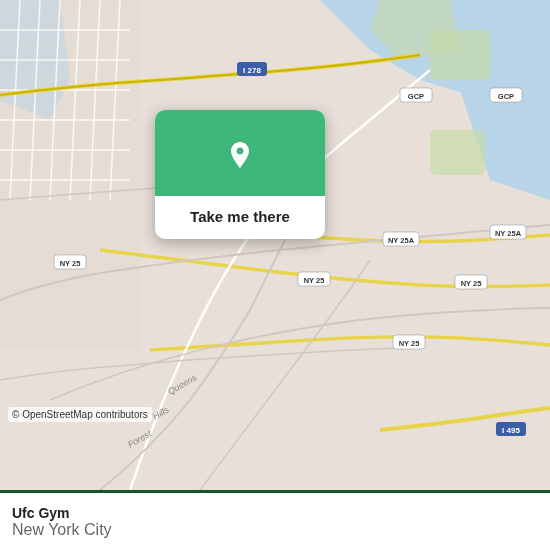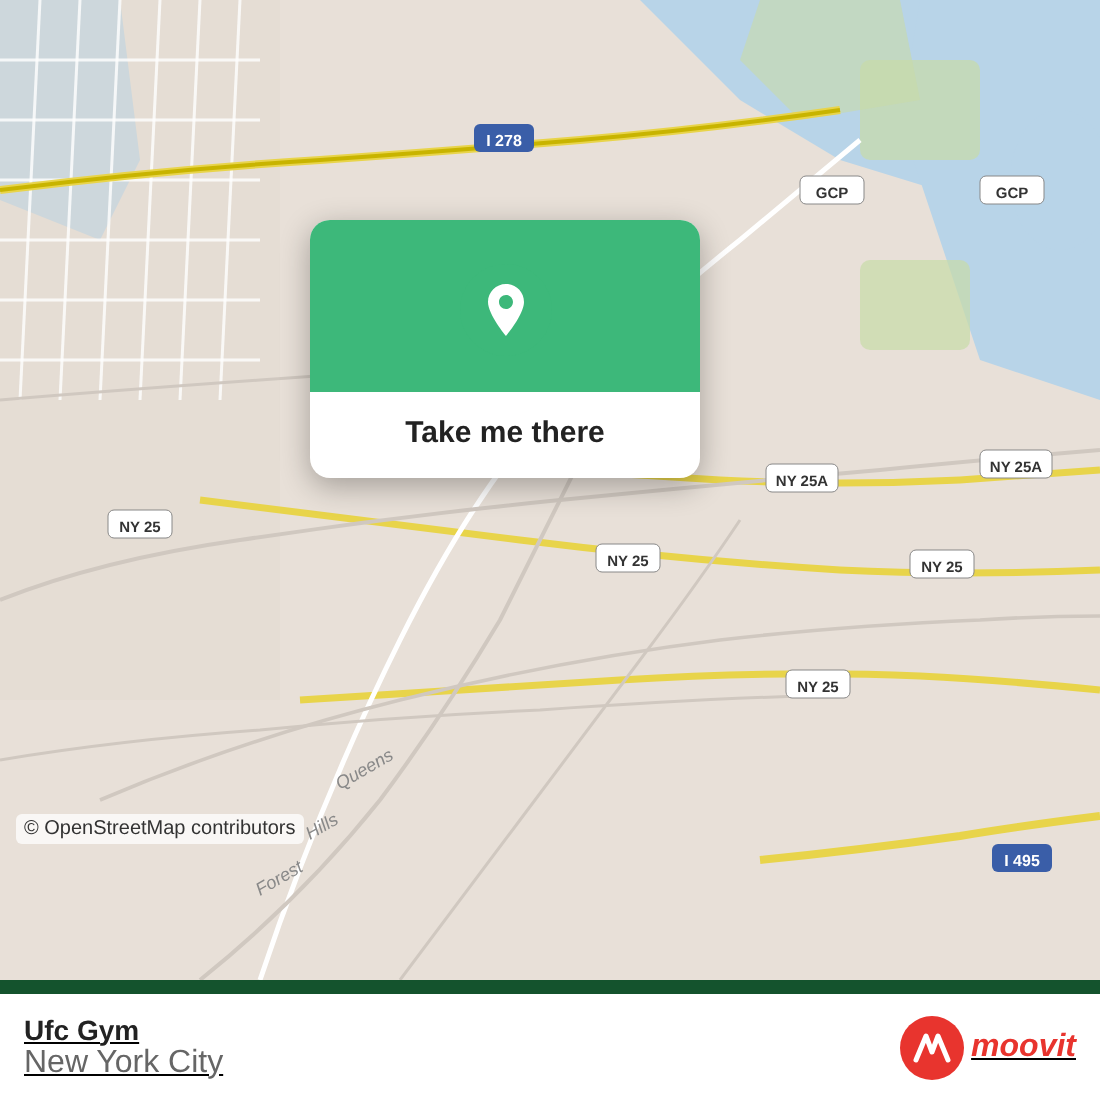--- a/index.html
+++ b/index.html
@@ -24,21 +24,21 @@
       width: 100%;
       height: 100%;
       position: absolute;
       top: 0; left: 0;
     }
 
     #map-overlay-card {
       position: absolute;
       top: 110px;
       left: 155px;
-      width: 195px;
+      width: 170px;
       background: white;
       border-radius: 10px;
       box-shadow: 0 4px 15px rgba(0,0,0,0.3);
       display: flex;
       flex-direction: column;
       align-items: center;
       overflow: hidden;
     }
 
     #card-green-section {
@@ -88,22 +88,21 @@
     }
 
     #bottom-bar {
       width: 550px;
       height: 60px;
       background: white;
       display: flex;
       align-items: center;
       justify-content: space-between;
       padding: 0 12px;
-      border-top: 7px solid #14532d;
-      text-decoration: underline;
+      border-top: 3px solid #14532d;
     }
 
     #location-info {
       display: flex;
       flex-direction: column;
     }
 
     #location-name {
       font-size: 14px;
       font-weight: 600;
@@ -252,20 +251,13 @@
   <div id="osm-attribution">
     <span>© OpenStreetMap contributors</span>
   </div>
 </div>
 
 <div id="bottom-bar">
   <div id="location-info">
     <span id="location-name">Ufc Gym</span>
     <span id="location-city">New York City</span>
   </div>
-  <div id="moovit-logo">
-    <svg id="moovit-icon" viewBox="0 0 32 32" xmlns="http://www.w3.org/2000/svg">
-      <circle cx="16" cy="16" r="16" fill="#e8342e"></circle>
-      <path d="M8 22 L13 10 L16 18 L19 10 L24 22" stroke="white" stroke-width="2.5" fill="none" stroke-linejoin="round" stroke-linecap="round"></path>
-    </svg>
-    <span id="moovit-text">moovit</span>
-  </div>
 </div>
 
 </body></html>

